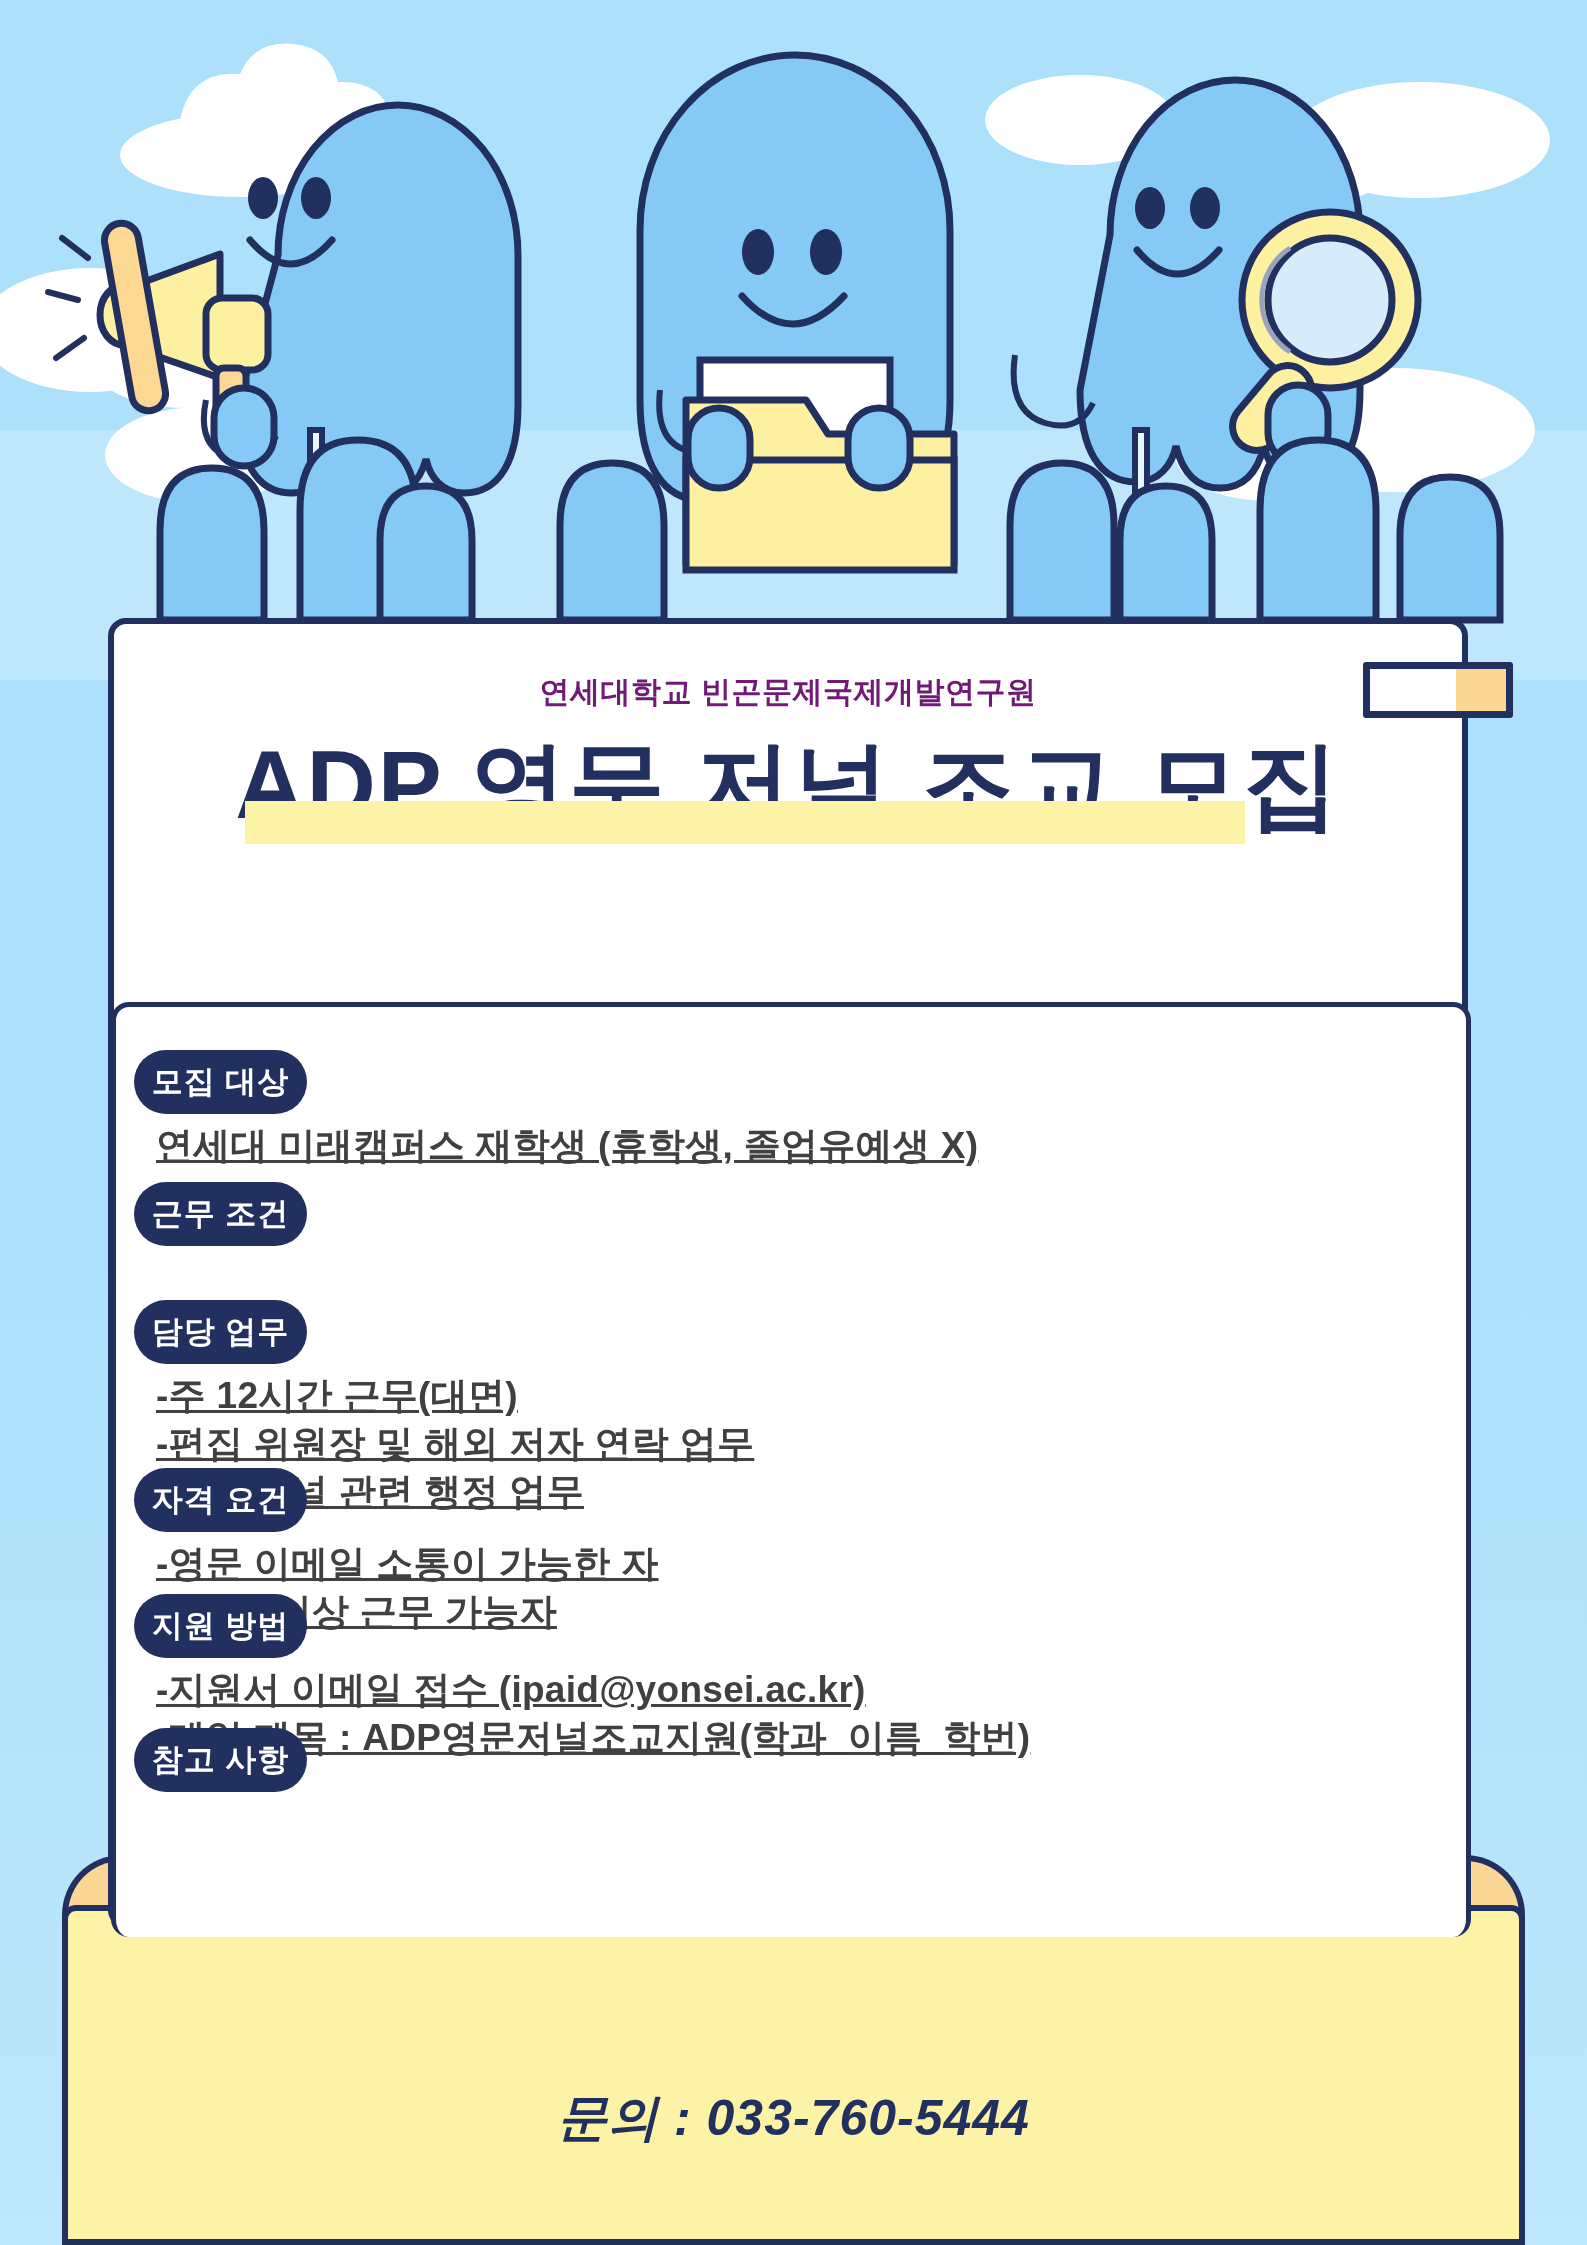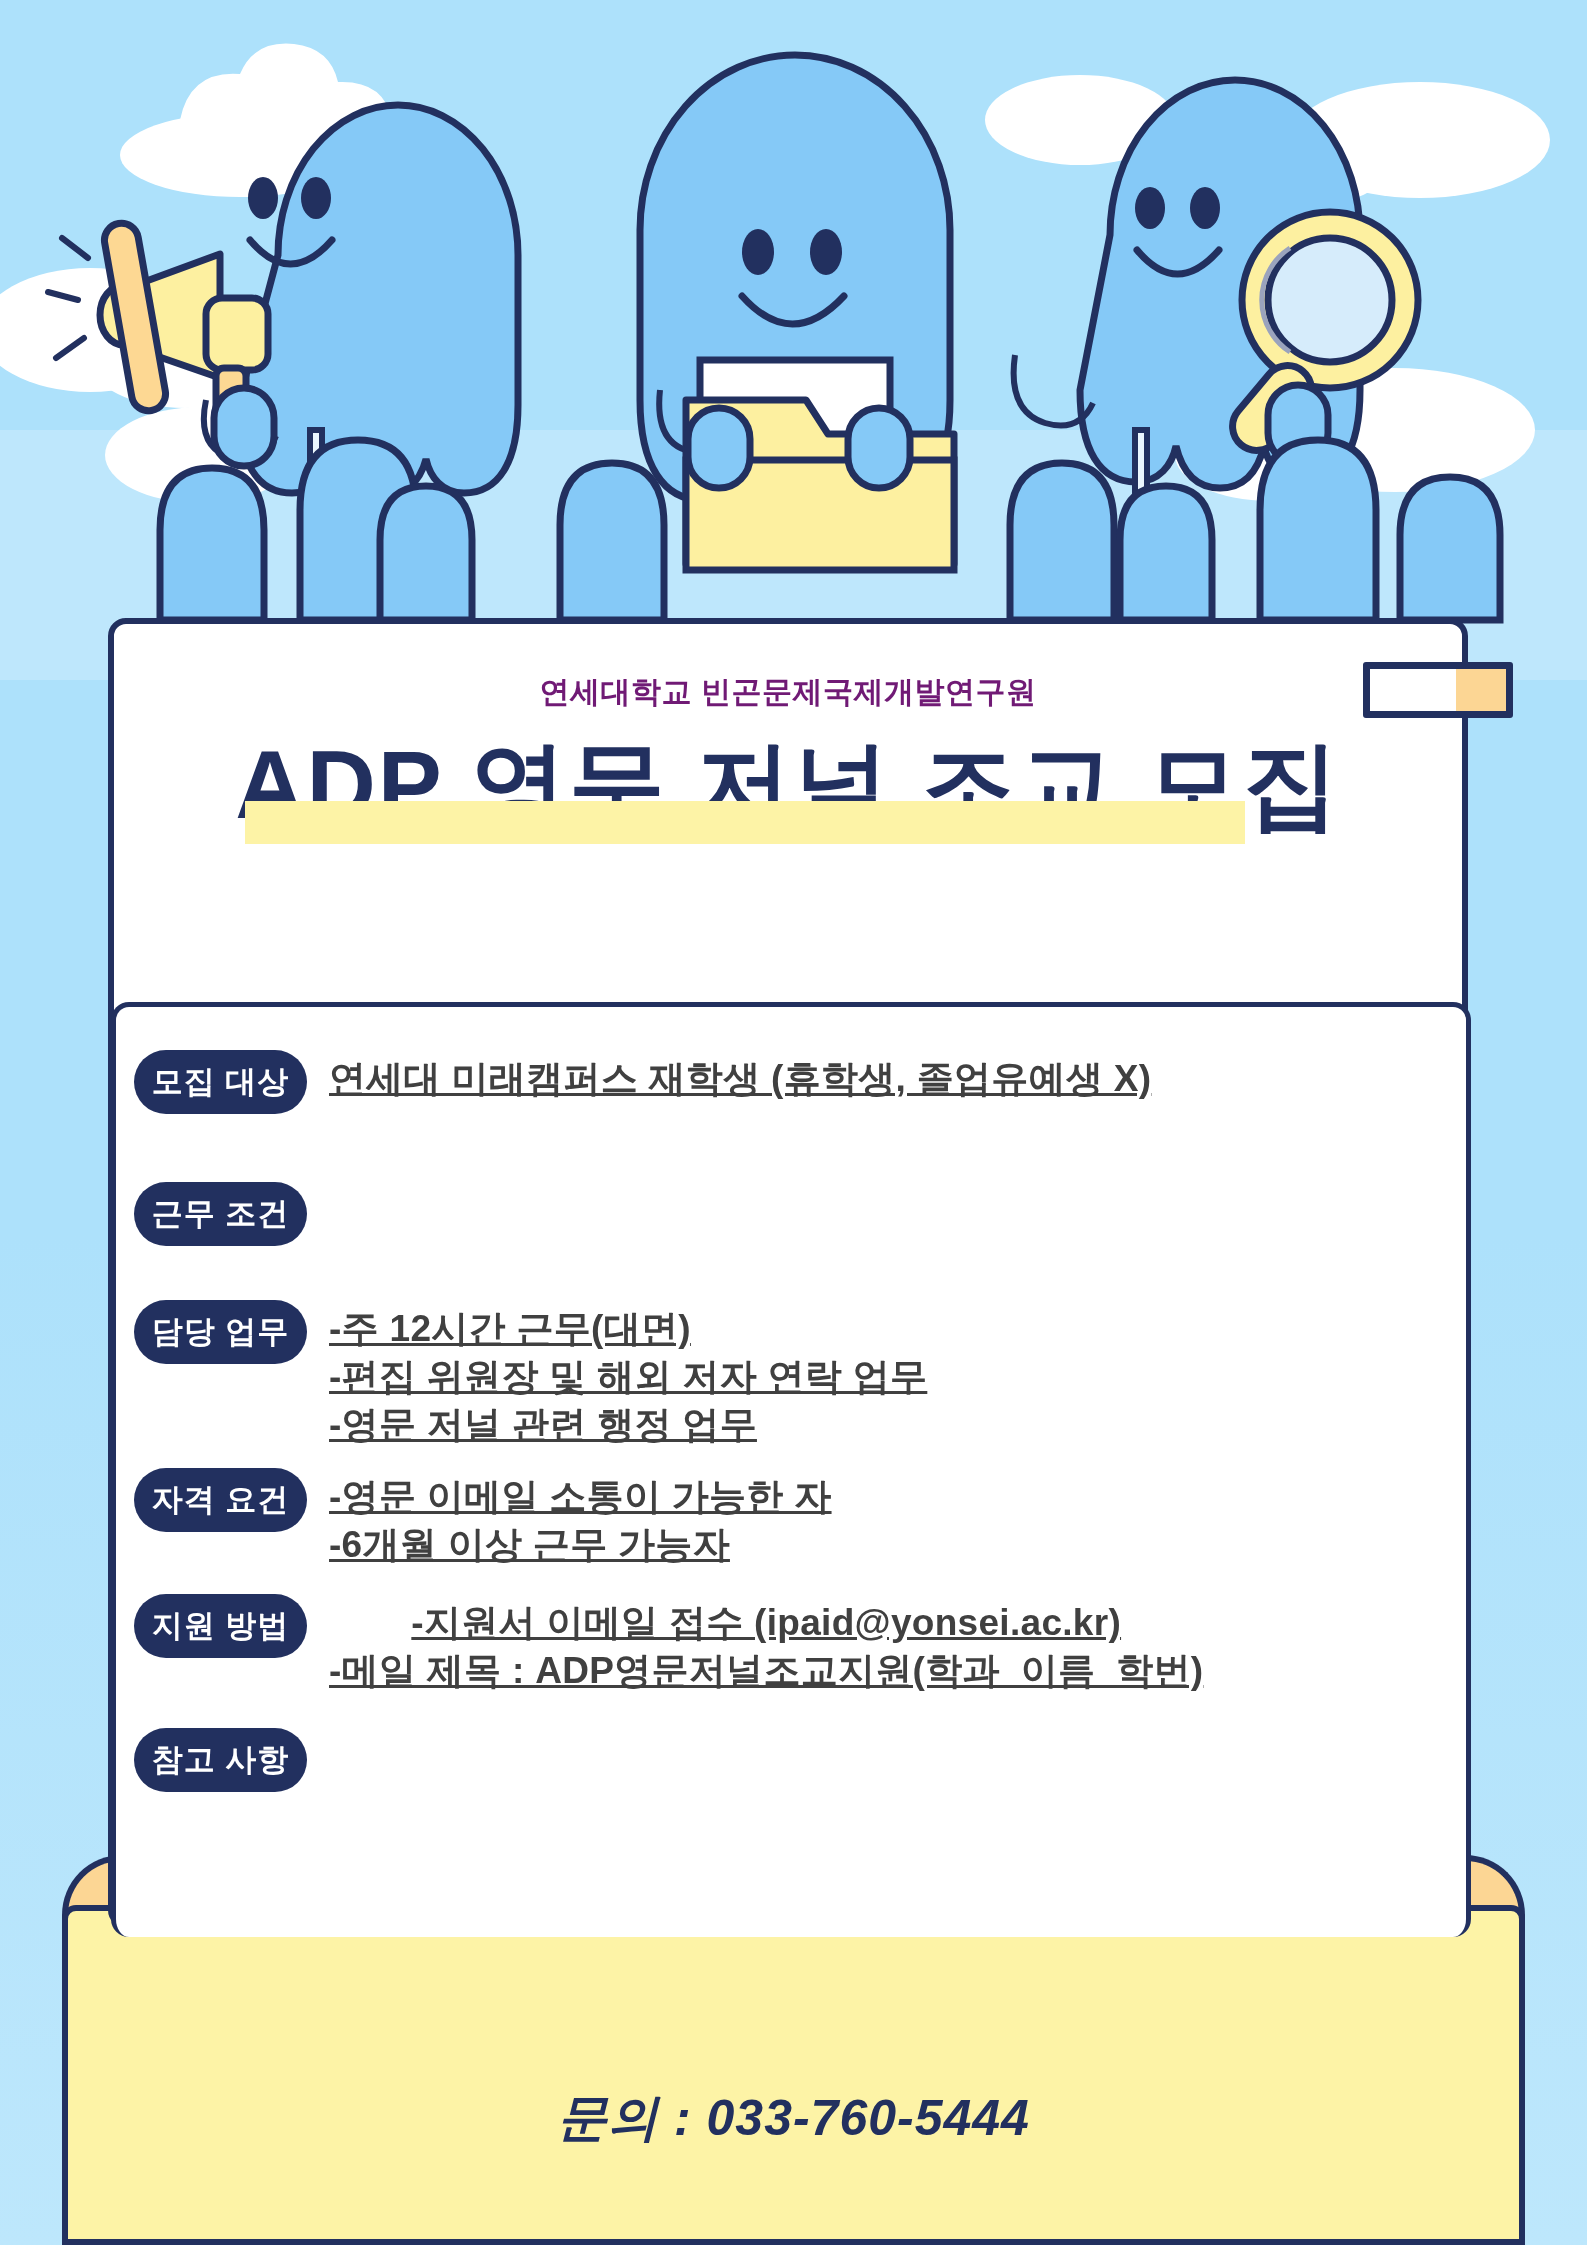--- a/index.html
+++ b/index.html
@@ -97,20 +97,21 @@
     border: 5px solid #22305f;
     border-radius: 18px;
     border-bottom: none;
   }
 
   .rows { position: absolute; left: 0; top: 0; width: 100%; }
   .row {
     position: relative;
     display: flex; align-items: flex-start;
     padding-left: 18px;
+    flex-direction: column;
   }
   .tag {
     flex: 0 0 auto;
     min-width: 173px;
     height: 64px;
     margin-top: 3px;
     background: #22305f;
     color: #ffffff;
     border-radius: 34px;
     font-size: 31px; font-weight: bold;
@@ -274,21 +275,21 @@
 -편집 위원장 및 해외 저자 연락 업무
 -영문 저널 관련 행정 업무</div>
         </div>
 
         <div class="row" style="position:absolute;top:458px;left:0;width:100%;">
           <div class="tag">자격 요건</div>
           <div class="row-body">-영문 이메일 소통이 가능한 자
 -6개월 이상 근무 가능자</div>
         </div>
 
-        <div class="row" style="position:absolute;top:584px;left:0;width:100%;text-align:center;">
+        <div class="row" style="position:absolute;top:584px;left:0;width:100%;">
           <div class="tag">지원 방법</div>
           <div class="row-body">-지원서 이메일 접수 (ipaid@yonsei.ac.kr)
 -메일 제목 : ADP영문저널조교지원(학과_이름_학번)</div>
         </div>
 
         <div class="row" style="position:absolute;top:718px;left:0;width:100%;gap:32px;">
           <div class="tag">참고 사항</div>
         </div>
 
       </div>

